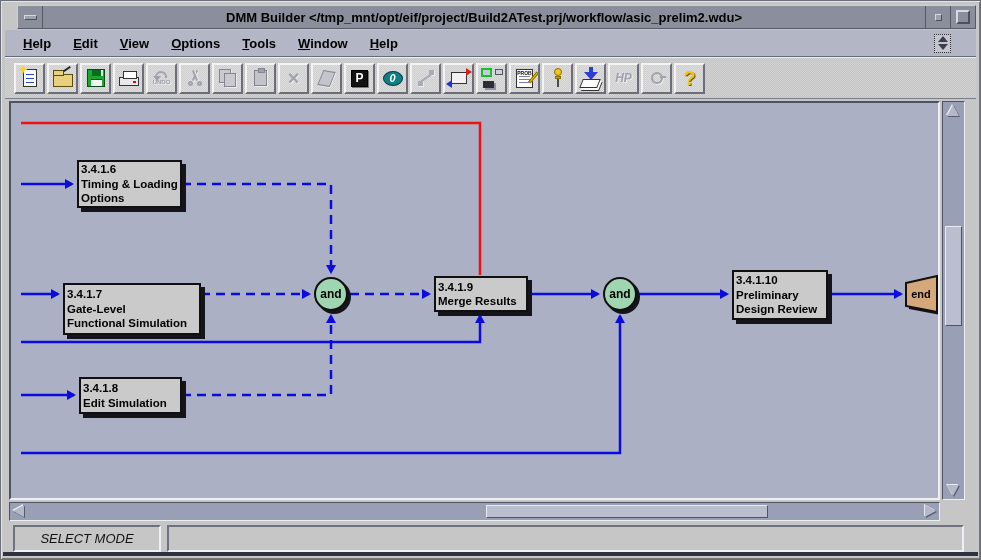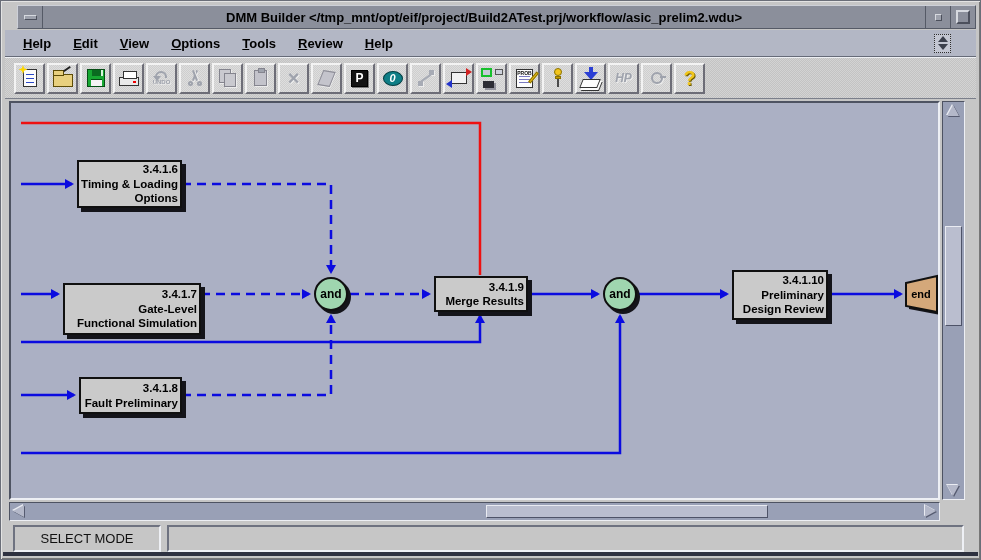--- a/index.html
+++ b/index.html
@@ -105,41 +105,41 @@
   .ic-hp{font-size:12px;font-weight:bold;font-style:italic;}
   .ic-ring{width:12px;height:12px;border:2px solid #9fa3ad;border-radius:50%;box-shadow:1px 1px 0 #ececec;position:relative;}
   .ic-ring::after{content:"";position:absolute;right:-5px;bottom:4px;width:6px;height:2px;background:#9fa3ad;}
   .ic-help{font-size:20px;font-weight:bold;color:#f0c51a;text-shadow:1px 1px 0 #6b5a00;line-height:1;}
   
   .canvas-frame{position:absolute;left:8px;top:100px;width:931px;height:399px;background:#abb0c4;
     border:2px solid;border-color:#4e5362 #edeff4 #edeff4 #4e5362;}
   .canvas{position:absolute;left:7px;top:1px;width:920px;height:392px;overflow:hidden;}
   .edges{position:absolute;left:0;top:0;}
   .task{position:absolute;background:#cacaca;border:2px solid #101010;box-shadow:4px 4px 0 #14141a;
-    color:#000;font-weight:bold;font-size:11.5px;line-height:1.25;text-align:right;
+    color:#000;font-weight:bold;font-size:11.5px;line-height:1.25;text-align:left;
     display:flex;flex-direction:column;justify-content:center;padding:10px 2px;}
   .and-node{position:absolute;width:34px;height:34px;border-radius:50%;background:#9fd6af;border:2px solid #101010;
     box-shadow:3px 3px 0 #14141a;display:flex;align-items:center;justify-content:center;
     font-weight:bold;font-size:12px;color:#000;}
   .end-node{position:absolute;}
   
   .vscroll{position:absolute;left:941px;top:100px;width:23px;height:399px;background:#99a0b6;
     border:1px solid;border-color:#4e5362 #edeff4 #edeff4 #4e5362;}
   .hscroll{position:absolute;left:8px;top:501px;width:931px;height:19px;background:#99a0b6;
     border:1px solid;border-color:#4e5362 #edeff4 #edeff4 #4e5362;}
   .sb-thumb{position:absolute;background:#babecf;border:1px solid;border-color:#e9ebf2 #4e5368 #4e5368 #e9ebf2;}
   .v-thumb{left:2px;right:2px;top:124px;height:100px;}
   .h-thumb{top:2px;bottom:2px;left:476px;width:282px;}
   .sb-arrow{position:absolute;width:0;height:0;filter:drop-shadow(-1px -1px 0 #e9ebf2) drop-shadow(1px 1px 0 #565b70);}
   .a-up{left:4px;top:3px;border-left:6px solid transparent;border-right:6px solid transparent;border-bottom:11px solid #b4b8c9;}
   .a-dn{left:4px;bottom:3px;border-left:6px solid transparent;border-right:6px solid transparent;border-top:11px solid #b4b8c9;}
   .a-lf{left:3px;top:2px;border-top:6px solid transparent;border-bottom:6px solid transparent;border-right:11px solid #b4b8c9;}
   .a-rt{right:3px;top:2px;border-top:6px solid transparent;border-bottom:6px solid transparent;border-left:11px solid #b4b8c9;}
   
-  .statusbar{position:absolute;left:4px;top:523px;right:4px;height:28px;display:flex;align-items:center;padding-left:8px;gap:6px;}
+  .statusbar{position:absolute;left:4px;top:523px;right:4px;height:28px;display:flex;align-items:center;padding-left:8px;gap:6px;font-style:italic;}
   .status-box{height:27px;border:2px solid;border-color:#6e7280 #eef0f5 #eef0f5 #6e7280;background:#c6c6c6;
     display:flex;align-items:center;justify-content:center;font-size:13px;color:#111;}
   .status-mode{width:148px;}
   .status-msg{flex:1;margin-right:12px;}
   .bottom-strip{position:absolute;left:2px;right:2px;bottom:3px;height:4px;background:#2e3140;}
 </style>
 </head>
 <body>
 
 <div class="window">
@@ -156,21 +156,21 @@
       <div class="glyph-max"></div>
     </div>
   </div>
 
   <div class="menubar">
     <span class="menu-item">Help</span>
     <span class="menu-item">Edit</span>
     <span class="menu-item">View</span>
     <span class="menu-item">Options</span>
     <span class="menu-item">Tools</span>
-    <span class="menu-item">Review</span>
+    <span class="menu-item">Window</span>
     <span class="menu-item">Help</span>
     <div class="menubar-spinner">
       <div class="spin-up"></div>
       <div class="spin-down"></div>
     </div>
   </div>
 
   <div class="toolbar">
     <div class="tbtn">
       <div class="ic ic-page">
@@ -298,21 +298,21 @@
       </div>
 
       <div class="task" style="left:45px;top:179px;width:138px;height:52px;">
         <div>3.4.1.7</div>
         <div>Gate-Level</div>
         <div>Functional Simulation</div>
       </div>
 
       <div class="task" style="left:61px;top:273px;width:103px;height:37px;">
         <div>3.4.1.8</div>
-        <div>Fault Preliminary</div>
+        <div>Edit Simulation</div>
       </div>
 
       <div class="task" style="left:416px;top:172px;width:94px;height:36px;">
         <div>3.4.1.9</div>
         <div>Merge Results</div>
       </div>
 
       <div class="task" style="left:714px;top:166px;width:96px;height:50px;">
         <div>3.4.1.10</div>
         <div>Preliminary</div>

